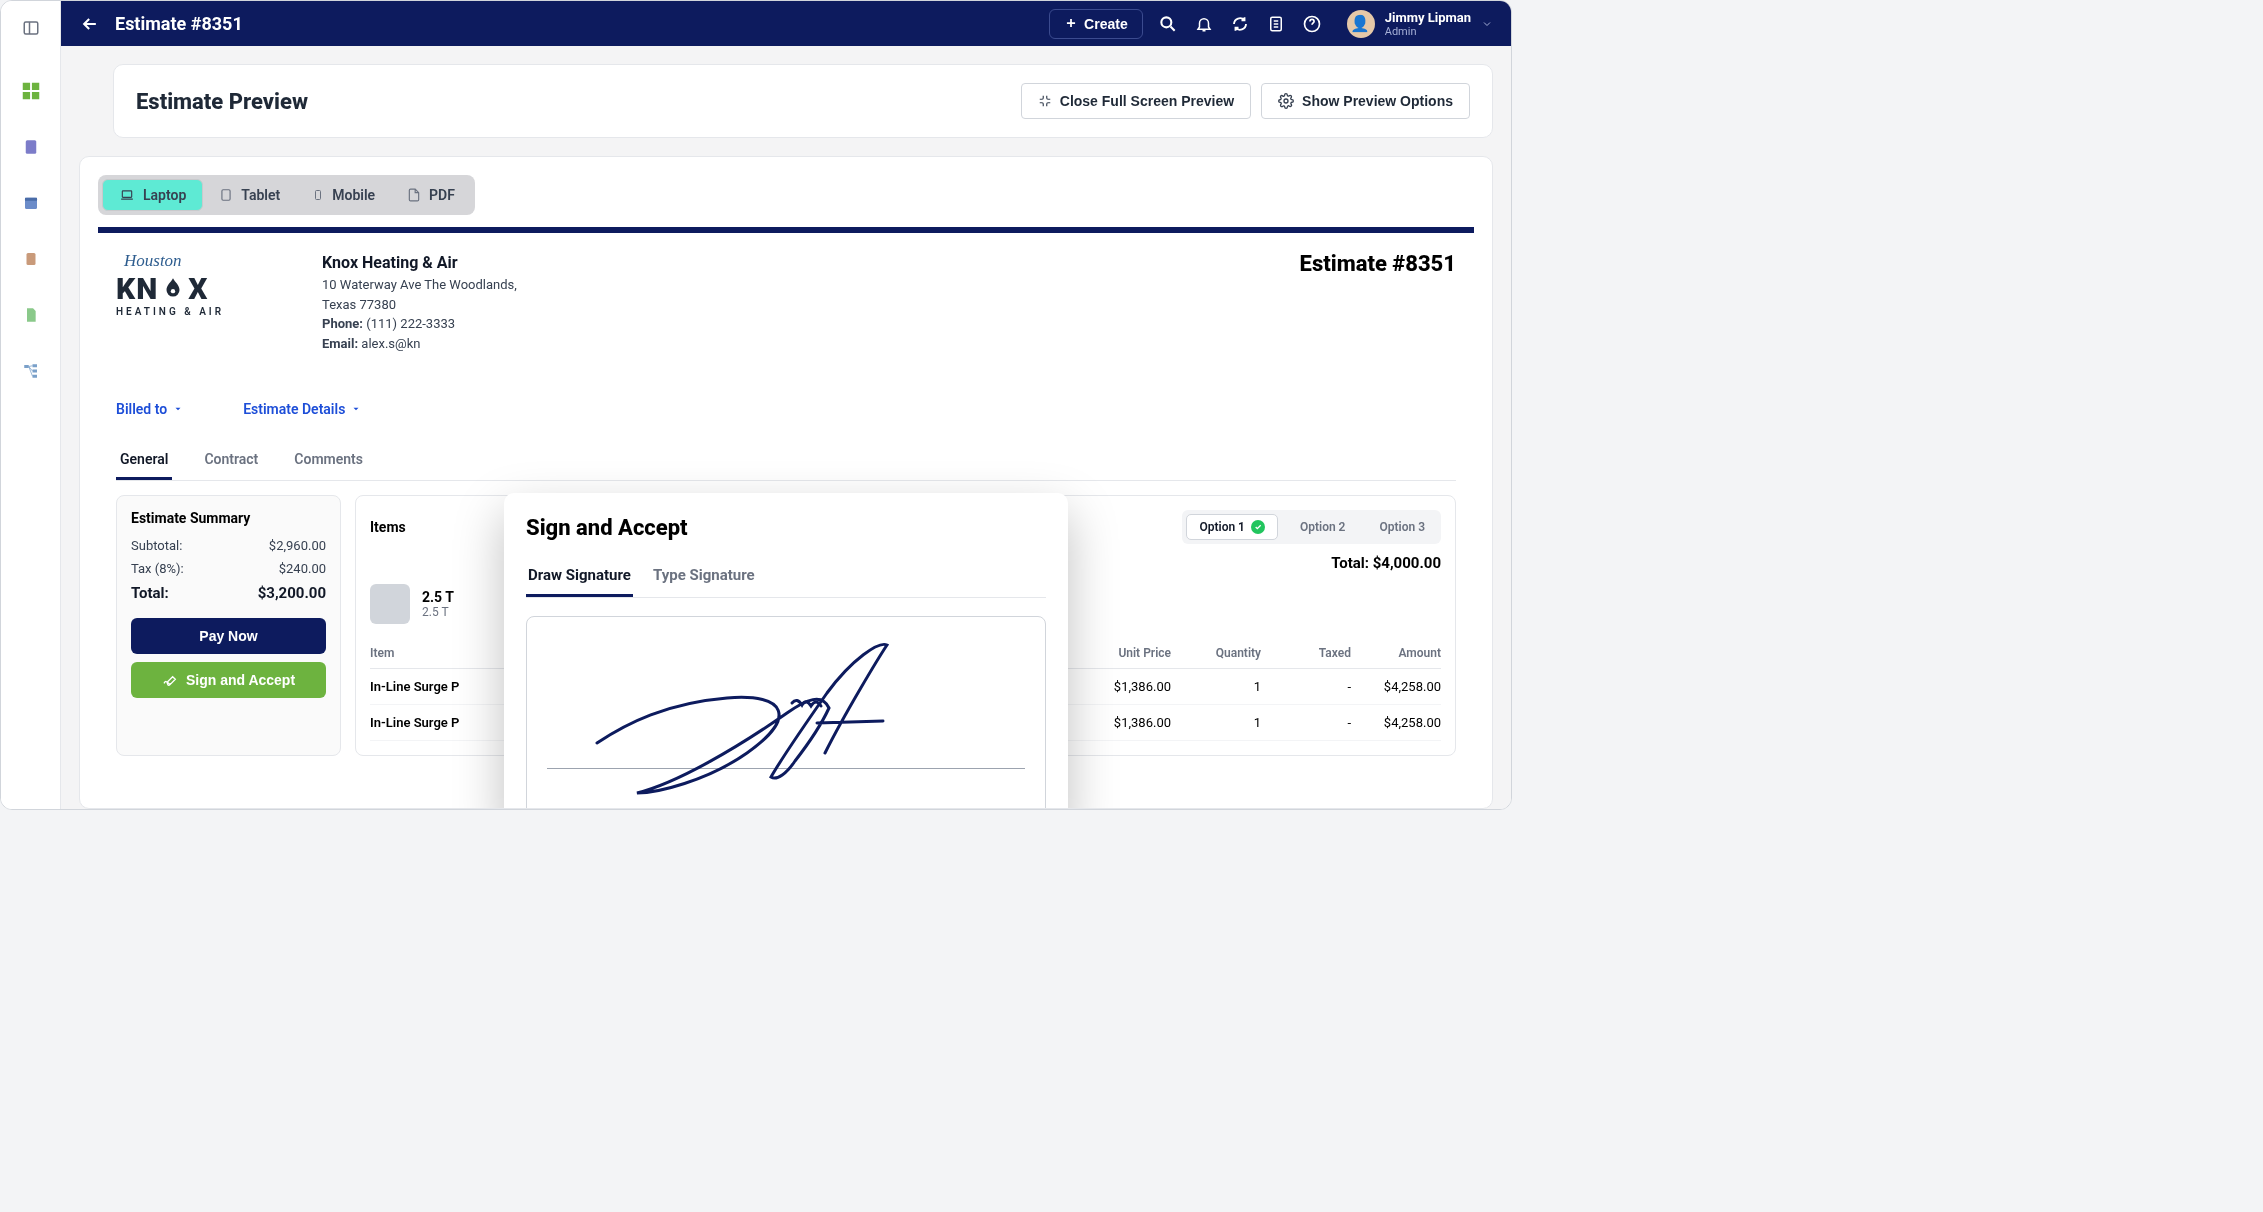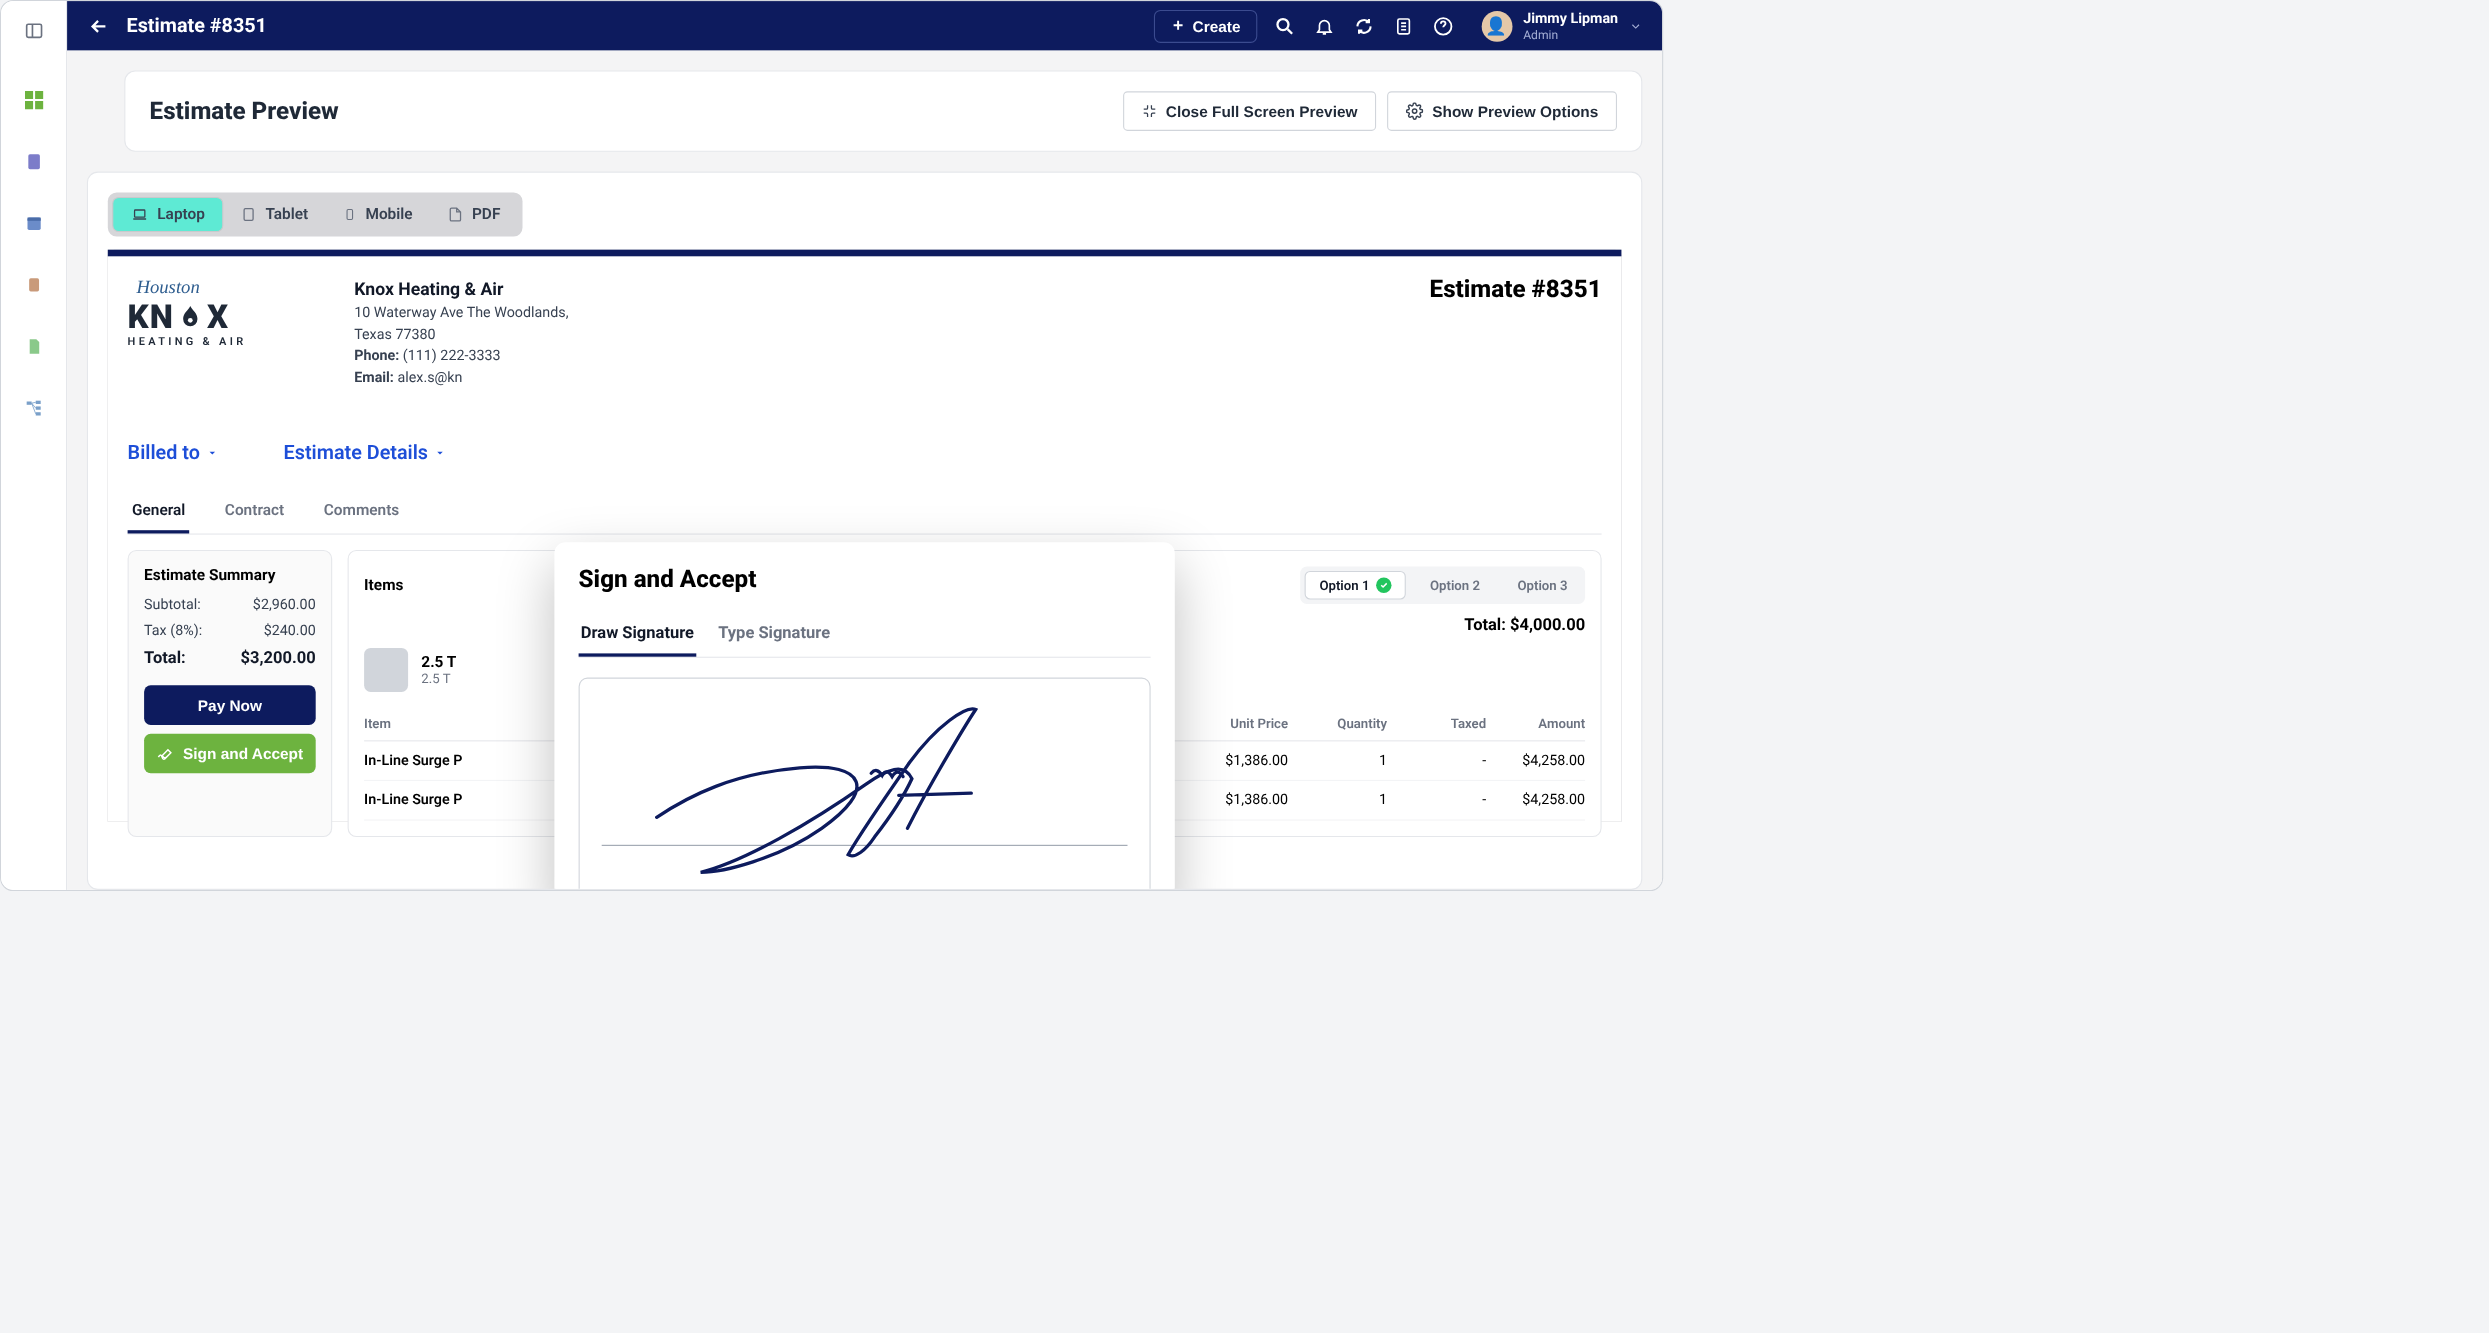--- a/index.html
+++ b/index.html
@@ -42,27 +42,27 @@
 .company-addr { font-size:13px; color:#374151; line-height:1.5;}
 .company-name { font-size:16px; font-weight:700; color:#111827;}
 .doc-estnum { position:absolute; right:18px; top:18px; font-size:22px; font-weight:800;}
 
 .logo { width:170px; }
 .logo-sub { font-family: cursive; font-style:italic; color:#2e5d8f; font-size:17px; margin-left:8px;}
 .logo-main { font-size:30px; font-weight:900; letter-spacing:1px; color:#1f2937; display:flex;align-items:center;gap:2px;}
 .logo-tag { font-size:10px; letter-spacing:3px; color:#1f2937; font-weight:600;}
 
 .blue-links { display:flex; gap:60px; margin-top:48px; }
-.blue-link { color:#1d4ed8; font-weight:600; font-size:18px; display:flex;align-items:center;gap:6px;cursor:pointer;justify-content:center;}
+.blue-link { color:#1d4ed8; font-weight:600; font-size:14px; display:flex;align-items:center;gap:6px;cursor:pointer;justify-content:center;}
 .doc-tabs { display:flex; gap:28px; margin-top:24px; border-bottom:1px solid #e5e7eb;}
 .doc-tab { padding:10px 4px; font-size:14px; font-weight:600; color:#6b7280; cursor:pointer; border-bottom:3px solid transparent;}
 .doc-tab.active { color:#111827; border-bottom-color:#0d1b5e;}
 
 .cols { display:flex; gap:14px; margin-top:14px;}
-.summary { width:186px; border:1px solid #e5e7eb; border-radius:8px; padding:14px; background:#fafafa;}
+.summary { width:225px; border:1px solid #e5e7eb; border-radius:8px; padding:14px; background:#fafafa;}
 .summary h4 { font-size:14px; font-weight:700; margin-bottom:12px;}
 .sum-row { display:flex; justify-content:space-between; font-size:13px; margin-bottom:8px; color:#374151;}
 .sum-total { font-weight:700; font-size:15px; color:#111827;}
 .pay-btn { width:100%; background:#0d1b5e; color:#fff; border:none; padding:10px; border-radius:6px; font-weight:600; font-size:14px; margin-top:8px; cursor:pointer;}
 .sign-btn { width:100%; background:#6db33f; color:#fff; border:none; padding:10px; border-radius:6px; font-weight:600; font-size:14px; margin-top:8px; cursor:pointer; display:flex;align-items:center;justify-content:center;gap:8px;}
 
 .items { flex:1; border:1px solid #e5e7eb; border-radius:8px; padding:14px; background:#fff;}
 .items-hdr { display:flex; justify-content:space-between; align-items:center;}
 .items h4 {font-size:14px;font-weight:700;}
 .opt-chips { display:flex; gap:10px; background:#f3f4f6; padding:4px; border-radius:6px;}

